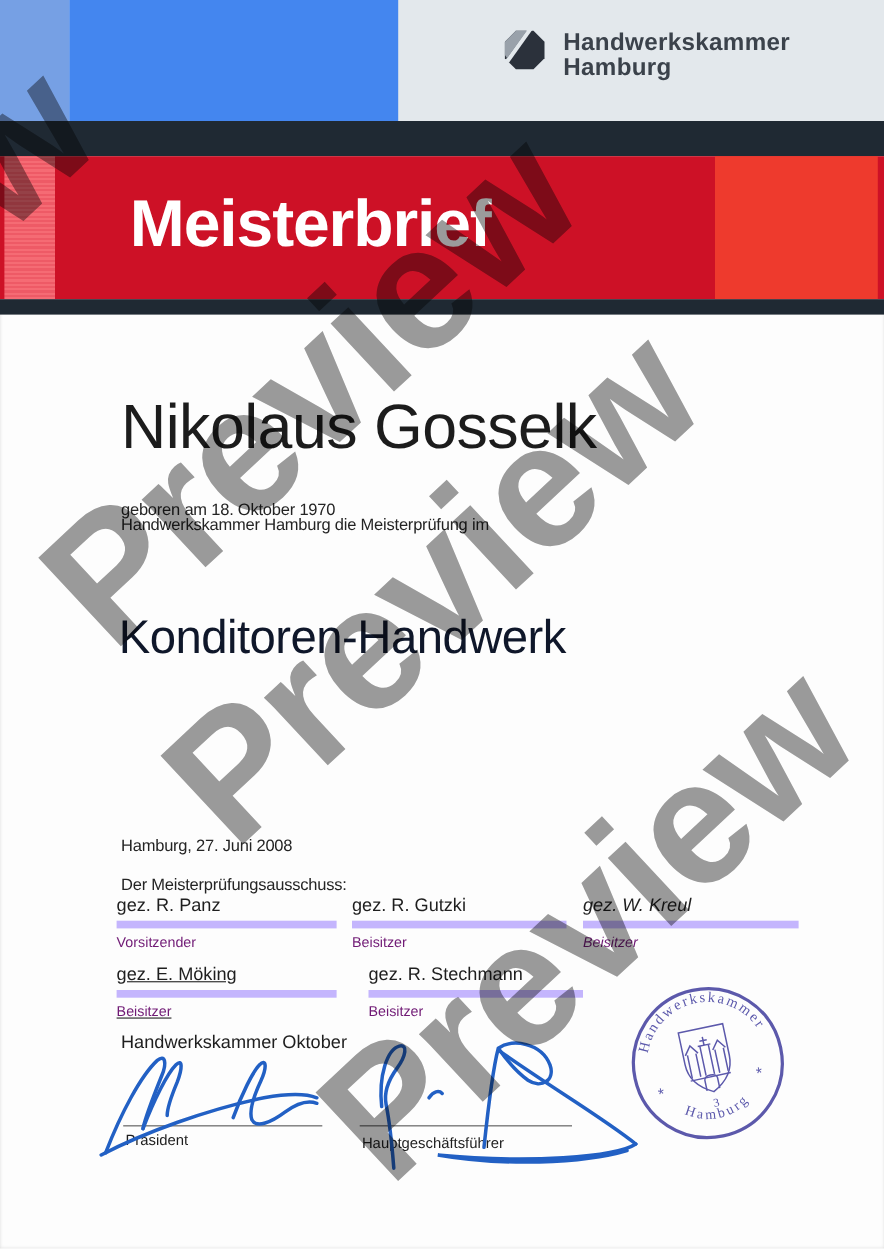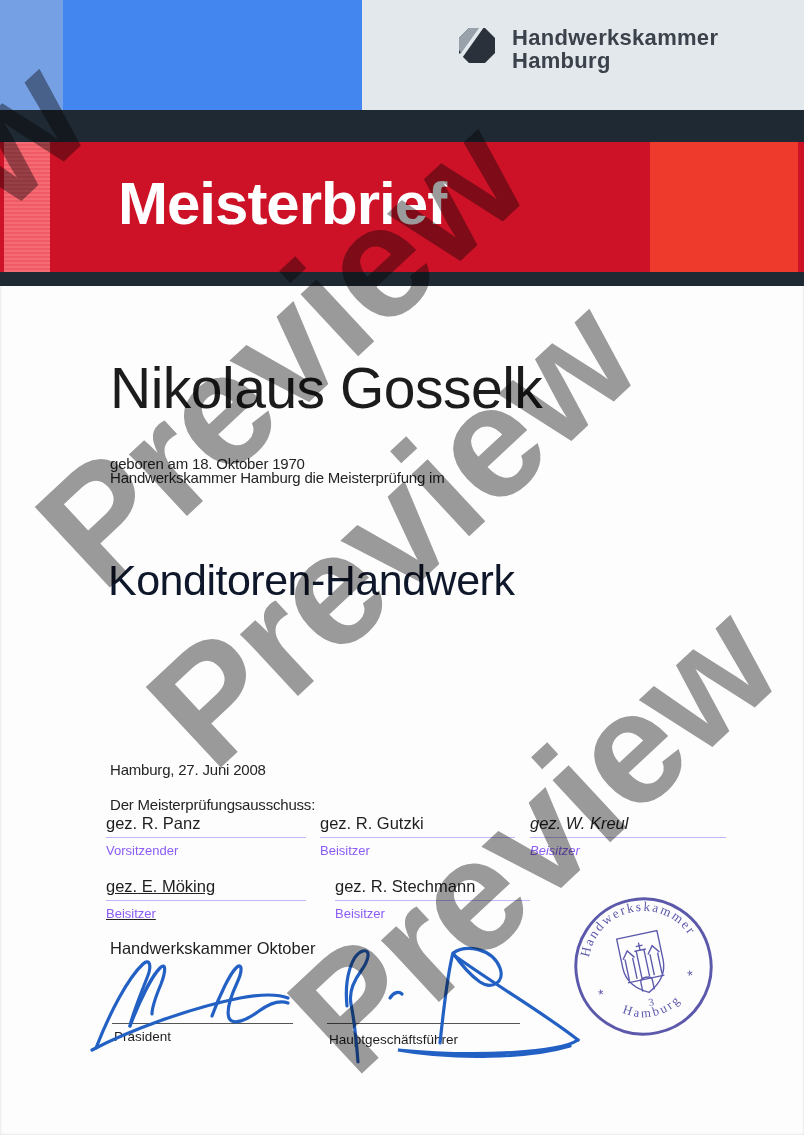--- a/index.html
+++ b/index.html
@@ -25,22 +25,22 @@
   .band-dark-2 { position:absolute; left:0; top:272px; width:804px; height:14px; background:#1f2933; }
   
   .t { position:absolute; white-space:nowrap; }
   .h-name  { left:110px; top:360px; font-size:57px; letter-spacing:-0.5px; line-height:1; color:#1c1c1c; }
   .h-craft { left:108px; top:559px; font-size:43px; letter-spacing:-0.5px; line-height:1; color:#0f172a; }
   .body-sm { font-size:15px; letter-spacing:-0.2px; color:#242424; line-height:20px;margin-top:33px; }
   .para    { position:absolute; font-size:15px; letter-spacing:-0.2px; color:#242424; line-height:30px; white-space:nowrap; }
   
   .sig-col { position:absolute; width:200px; }
   .sig-col .nm { font-size:16.5px; color:#1e1e1e; padding-bottom:4px;
-                 border-bottom:1px solid #c4b5fd; white-space:nowrap; line-height:20px; }
-  .sig-col .rl { font-size:13px; color:#8b5cf6; margin-top:5px; line-height:15px; }
+                 border-bottom:7px solid #c4b5fd; white-space:nowrap; line-height:20px; }
+  .sig-col .rl { font-size:13px; color:#701a75; margin-top:5px; line-height:15px; }
   #col1{left:106px;top:813px;} #col2{left:320px;top:813px;width:195px;} #col3{left:530px;top:813px;width:196px;font-style:italic;}
   #col4{left:106px;top:876px;text-decoration:underline;} #col5{left:335px;top:876px;width:195px;}
   
   .issuer-org { left:110px; top:939px; font-size:16.5px; color:#1e1e1e; }
   .sig-line { position:absolute; border-top:1px solid #555; height:0; }
   #pres-line { left:112px; top:1023px; width:181px; }
   #ceo-line  { left:327px; top:1023px; width:193px; }
   .sig-label { position:absolute; font-size:13.5px; color:#1e1e1e; }
   #pres-label { left:114px; top:1029px; }
   #ceo-label  { left:329px; top:1032px; }

